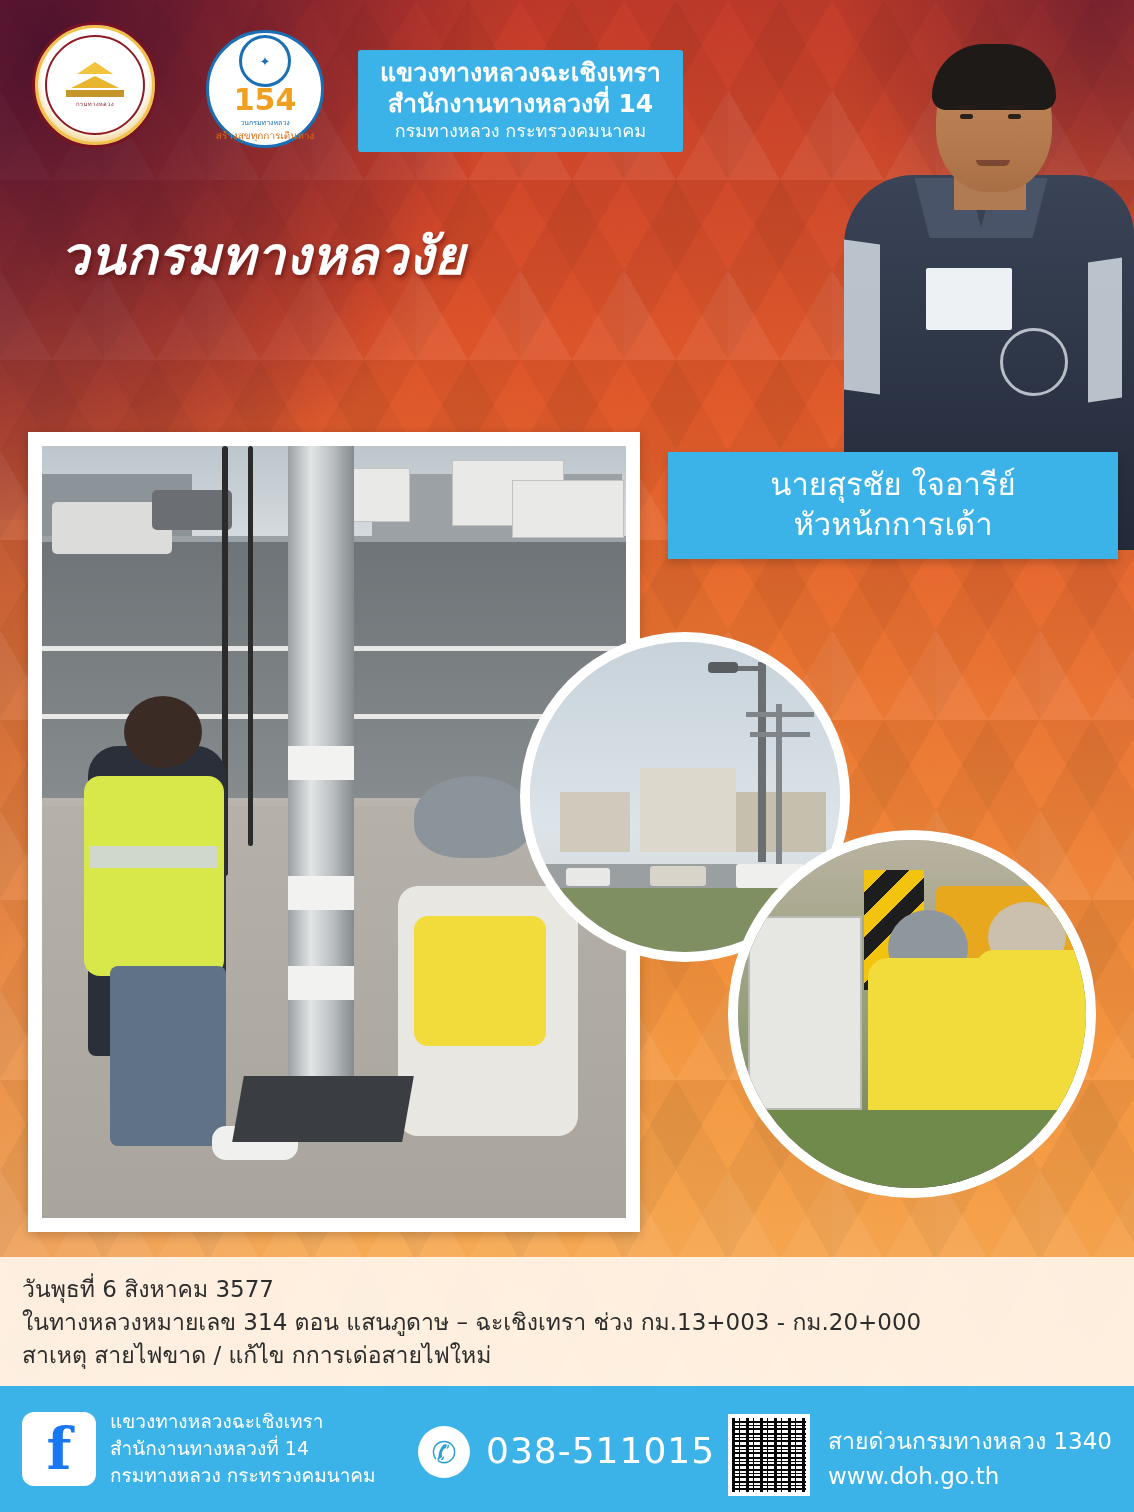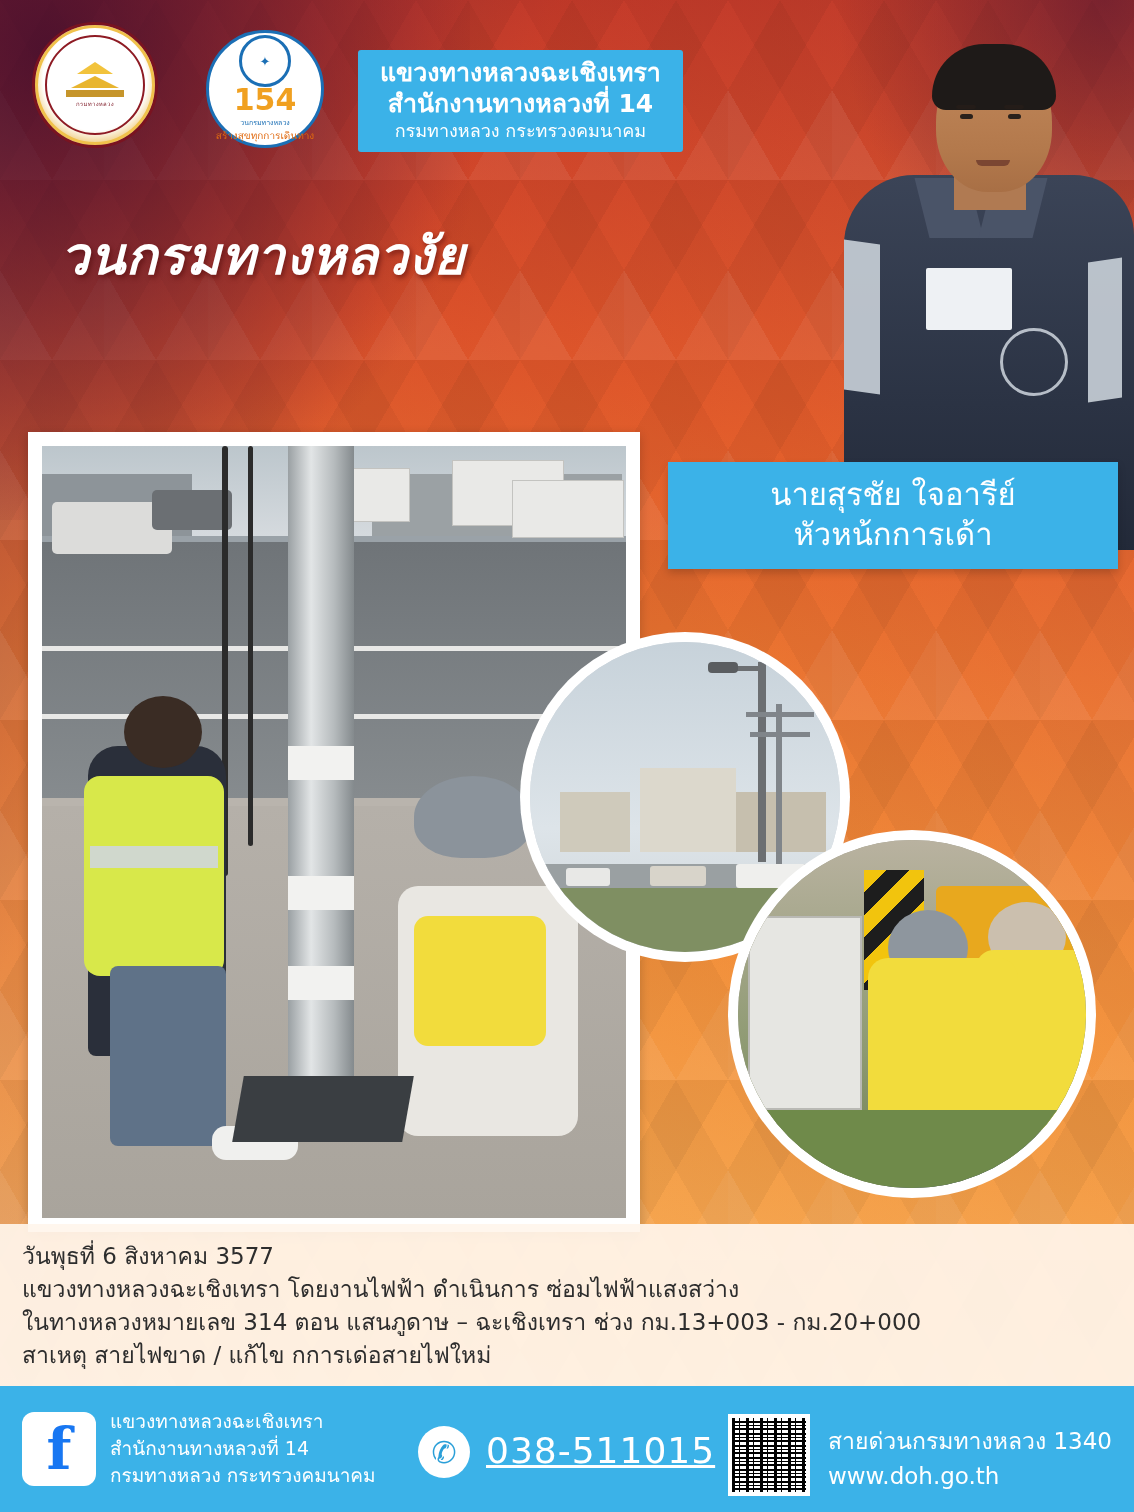--- a/index.html
+++ b/index.html
@@ -67,21 +67,21 @@
   .p-eye{position:absolute;width:13px;height:5px;background:#2a211c;border-radius:3px;top:104px;}
   .p-eye.l{left:156px;} .p-eye.r{left:204px;}
   .p-brow{position:absolute;width:20px;height:4px;background:#241c18;border-radius:3px;top:95px;}
   .p-brow.l{left:152px;} .p-brow.r{left:200px;}
   .p-mouth{position:absolute;left:172px;top:150px;width:34px;height:6px;border-radius:0 0 14px 14px;background:#7b4632;}
   .p-pocket{position:absolute;left:122px;top:258px;width:86px;height:62px;background:#eef1f4;border-radius:2px;}
   .p-badge{position:absolute;left:196px;top:318px;width:62px;height:62px;border-radius:50%;border:3px solid #cfd6de;opacity:.85;}
   .p-stripe{position:absolute;left:40px;top:232px;width:36px;height:150px;background:#c9d0d8;transform:skewY(8deg);opacity:.9;}
   .p-stripe2{position:absolute;right:12px;top:250px;width:34px;height:140px;background:#c9d0d8;transform:skewY(-8deg);opacity:.9;}
 
-  .name-plate{position:absolute;right:16px;top:462px;width:430px;background:#3bb2e8;padding:12px 10px 14px 10px;
+  .name-plate{position:absolute;right:16px;top:452px;width:430px;background:#3bb2e8;padding:12px 10px 14px 10px;
     box-shadow:0 4px 8px rgba(0,0,0,.18);}
   .name-plate .n1{color:#fff;font-size:31px;text-align:center;line-height:1.3;}
   .name-plate .n2{color:#fff;font-size:31px;text-align:center;line-height:1.3;}
 
   
   .photo-frame{position:absolute;left:28px;top:432px;width:612px;height:800px;background:#fff;padding:14px;box-sizing:border-box;
     box-shadow:0 3px 10px rgba(0,0,0,.2);}
   .photo{position:relative;width:100%;height:100%;overflow:hidden;background:#9aa2a8;}
   .ph-sky{position:absolute;left:0;top:0;width:100%;height:90px;background:linear-gradient(#bcc6cc,#d5dade);}
   .ph-bldg{position:absolute;top:28px;height:62px;background:#8d9499;}
@@ -134,21 +134,21 @@
   .caption{position:absolute;left:0;bottom:126px;width:100%;background:rgba(255,245,235,.92);padding:16px 22px 14px 22px;box-sizing:border-box;}
   .caption p{margin:0;color:#2d2d2d;font-size:23px;line-height:1.44;}
 
   
   .footer{position:absolute;left:0;bottom:0;width:100%;height:126px;background:#3bb2e8;}
   .fb-icon{position:absolute;left:22px;top:26px;width:74px;height:74px;border-radius:12px;background:#fff;
     display:flex;align-items:center;justify-content:center;color:#1877f2;font-size:58px;font-weight:bold;font-family:"DejaVu Serif",serif;line-height:1;}
   .f-org{position:absolute;left:110px;top:22px;color:#fff;font-size:19px;line-height:1.42;}
   .ph-icon{position:absolute;left:418px;top:40px;width:52px;height:52px;border-radius:50%;background:#fff;
     display:flex;align-items:center;justify-content:center;color:#2a9fd8;font-size:30px;}
-  .ph-num{position:absolute;left:486px;top:44px;color:#fff;font-size:36px;letter-spacing:1px;text-decoration:underline;}
+  .ph-num{position:absolute;left:486px;top:44px;color:#fff;font-size:36px;letter-spacing:1px;}
   .qr{position:absolute;left:728px;top:28px;width:82px;height:82px;background:#fff;padding:4px;box-sizing:border-box;}
   .qr i{display:block;width:100%;height:100%;
     background-image:
       linear-gradient(90deg,#000 25%,transparent 25% 50%,#000 50% 60%,transparent 60%),
       linear-gradient(0deg,#000 18%,transparent 18% 32%,#000 32% 44%,transparent 44% 60%,#000 60% 72%,transparent 72%);
     background-size:14px 14px, 12px 12px;background-color:#fff;}
   .f-right{position:absolute;left:828px;top:38px;color:#fff;font-size:23px;line-height:1.5;text-align:left;}
 </style>
 </head>
 <body>
@@ -270,21 +270,20 @@
     <div class="c2-w2"></div>
     <div class="c2-w1h"></div>
     <div class="c2-w1"></div>
     <div class="c2-jeans"></div>
     <div class="c2-grass"></div>
   </div>
 </div>
 
 <div class="caption">
   <p>วันพุธที่ 6 สิงหาคม 3577</p>
-  <p>แขวงทางหลวงฉะเชิงเทรา โดยงานไฟฟ้า ดำเนินการ ซ่อมไฟฟ้าแสงสว่าง</p>
   <p>ในทางหลวงหมายเลข 314 ตอน แสนภูดาษ – ฉะเชิงเทรา ช่วง กม.13+003 - กม.20+000</p>
   <p>สาเหตุ สายไฟขาด / แก้ไข กการเด่อสายไฟใหม่</p>
 </div>
 
 <div class="footer">
   <div class="fb-icon">f</div>
   <div class="f-org">
     <div>แขวงทางหลวงฉะเชิงเทรา</div>
     <div>สำนักงานทางหลวงที่ 14</div>
     <div>กรมทางหลวง  กระทรวงคมนาคม</div>

